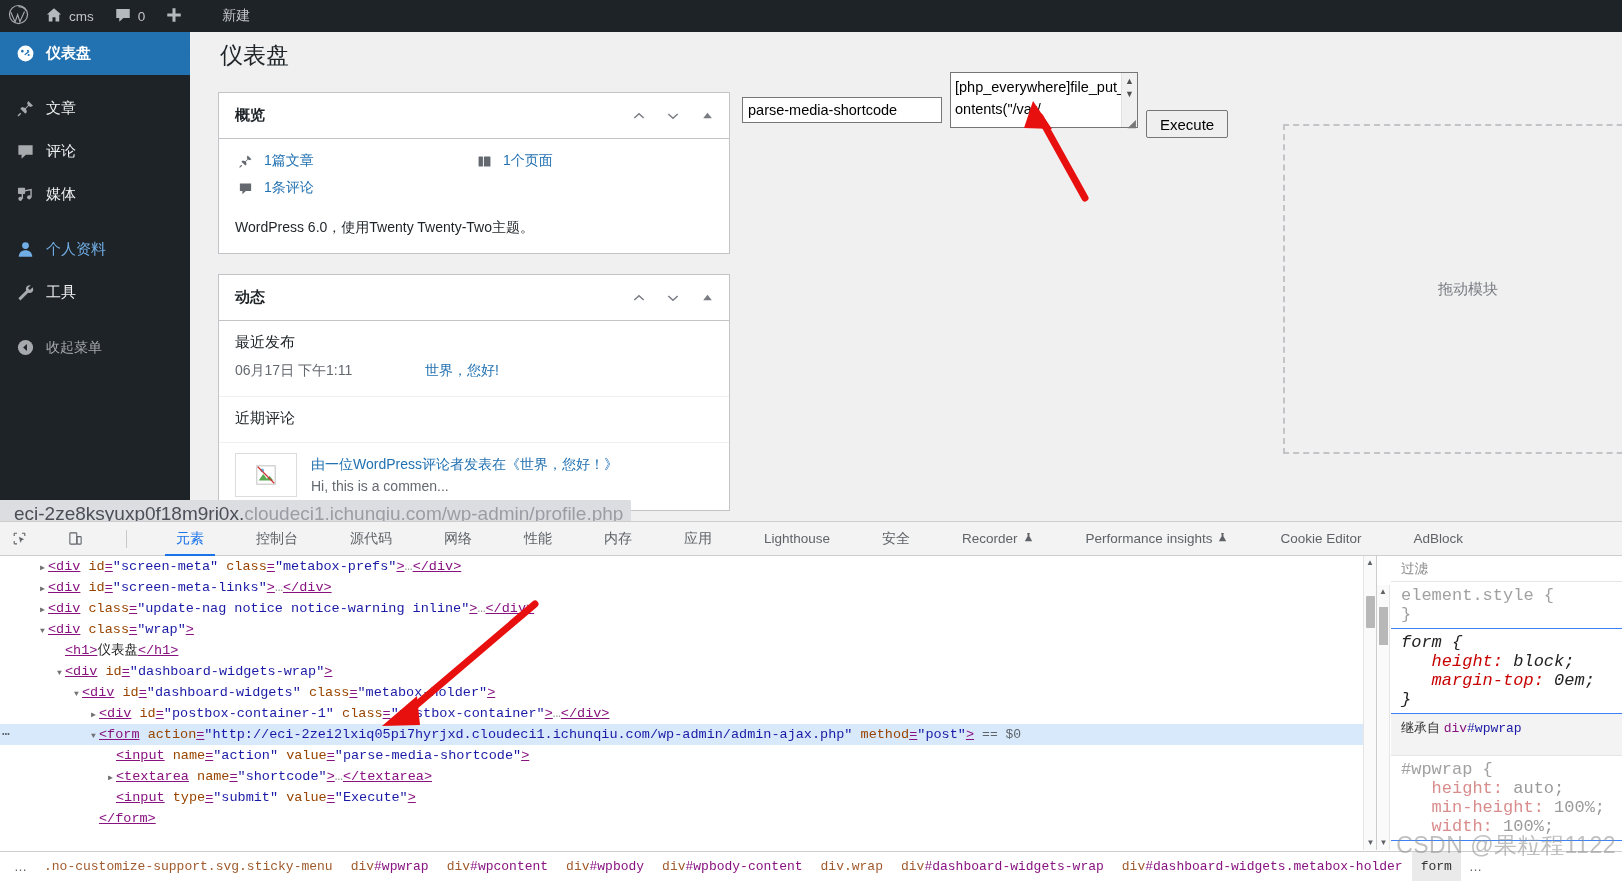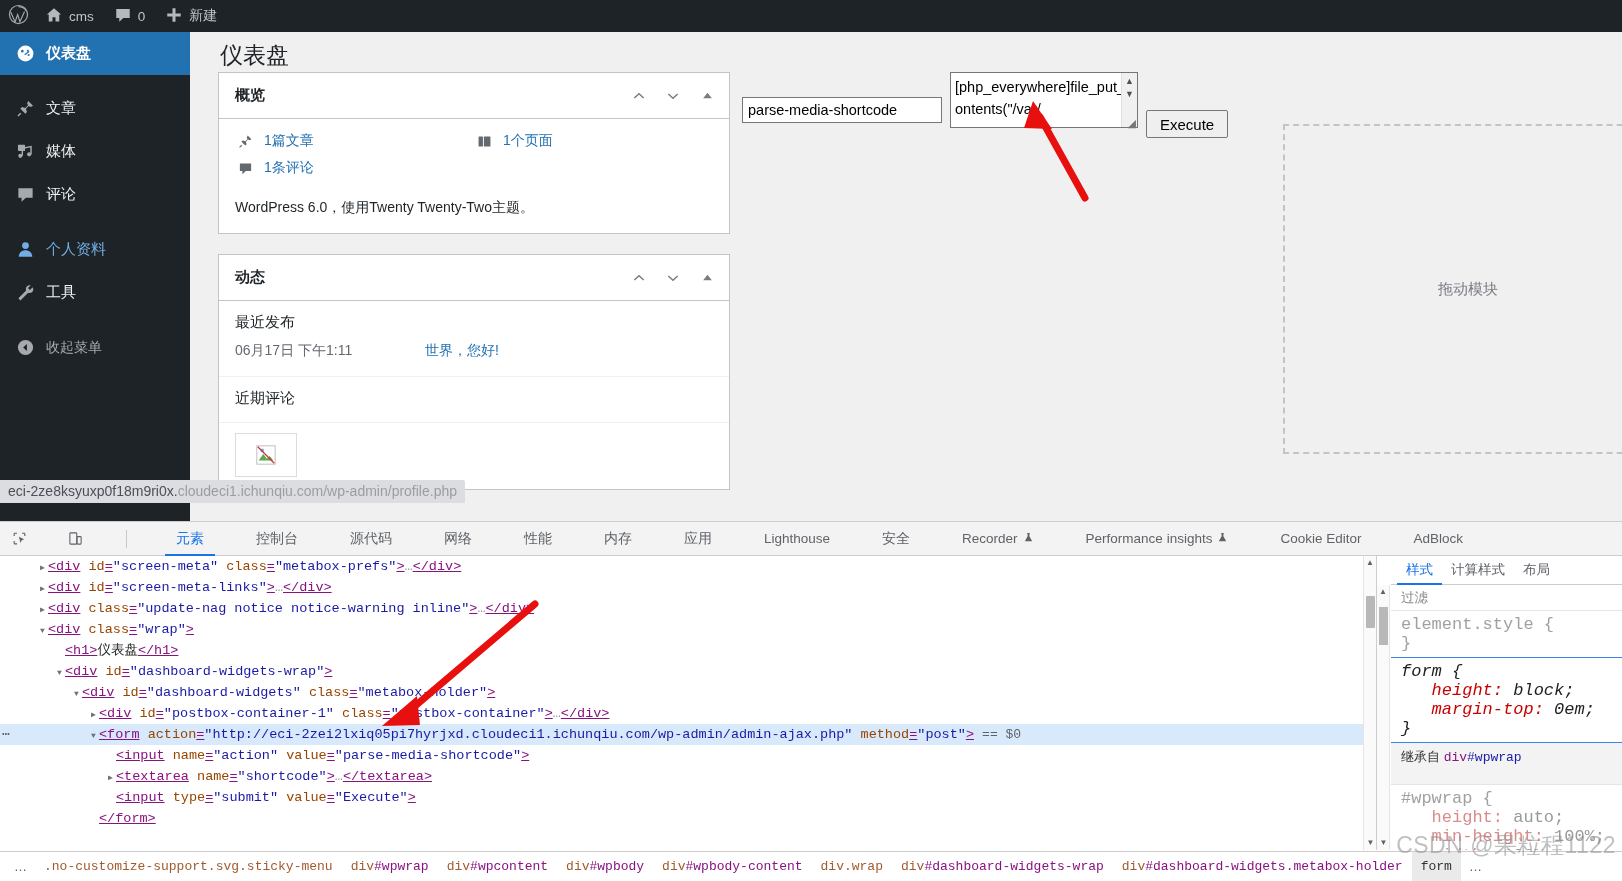--- a/index.html
+++ b/index.html
@@ -17,21 +17,21 @@
     position: absolute; top: 0; left: 0; width: 1622px; height: 32px;
     background: #1d2327; color: #c3c4c7;
     display: flex; align-items: center; font-size: 13px;
   }
   .ab-item {
     display: flex; align-items: center; gap: 6px;
     height: 32px; padding: 0 10px; color: #c3c4c7; white-space: nowrap;
   }
   .ab-item.logo { padding-left: 8px; padding-right: 6px; }
   .ab-label { font-size: 13.5px; }
-  .ab-label.cjk { font-size: 14px; }
+  .ab-label.cjk { font-size: 14px; margin-left: 33px; }
 
   
   #sidebar {
     position: absolute; top: 32px; left: 0; width: 190px; height: 849px;
     background: #1d2327;
   }
   .menu-item {
     position: relative;
     display: flex; align-items: center; gap: 10px;
     height: 43px; padding-left: 14px;
@@ -62,21 +62,21 @@
     background: #f0f0f1; overflow: hidden;
   }
   #page-title {
     margin: 0; padding: 9px 0 0 30px;
     font-size: 23px; font-weight: 400; color: #1d2327; line-height: 1.3;
   }
 
   .col-left { position: absolute; left: 28px; top: 40px; width: 512px; }
 
   .postbox {
-    background: #fff; border: 1px solid #c3c4c7; margin-bottom: 20px;
+    background: #fff; border: 1px solid #c3c4c7; margin-bottom: 20px; margin-top: 20px;
   }
   .postbox-header {
     display: flex; align-items: center; justify-content: space-between;
     height: 46px; padding: 0 12px 0 16px; border-bottom: 1px solid #c3c4c7;
   }
   .postbox-title { font-size: 15px; font-weight: 700; color: #1d2327; }
   .postbox-ctrls { display: flex; align-items: center; gap: 14px; color: #787c82; }
   .ctrl-btn { width: 20px; height: 20px; display: flex; align-items: center; justify-content: center; }
 
   .pb-body { padding: 12px 16px 16px 16px; }
@@ -139,23 +139,23 @@
   #dropzone {
     position: absolute; left: 1093px; top: 92px;
     width: 370px; height: 330px;
     border: 2px dashed #c3c4c7;
     display: flex; align-items: center; justify-content: center;
   }
   #dropzone span { font-size: 15px; color: #787c82; }
 
   
   #statusbar {
-    position: absolute; left: 0; top: 480px;
+    position: absolute; left: 0; top: 500px;
     background: #dcdde1; color: #4b4f58;
-    font-size: 14px; padding: 3px 8px 4px 8px;
+    font-size: 19px; padding: 3px 8px 4px 14px;
     white-space: nowrap; border-top-right-radius: 2px;
   }
   #statusbar .dim { color: #9a9da3; }
 
   
   #devtools {
     position: absolute; left: 0; top: 521px; width: 1622px; height: 360px;
     background: #fff; border-top: 1px solid #cdcdcd;
     font-family: "Liberation Sans", sans-serif;
   }
@@ -336,36 +336,36 @@
           <path d="M15.5 2.5 L21.5 8.5 L18.5 10 L16 8.8 L12.6 12.2 L13.8 16.5 L11.8 18.5 L5.5 12.2 L7.5 10.2 L11.8 11.4 L15.2 8 L14 5.5 Z"></path>
           <path d="M6 18 L2.5 21.5" stroke="currentColor" stroke-width="1.8"></path>
         </svg>
       </span>
       <span>文章</span>
     </div>
 
     <div class="menu-item">
       <span class="mi-icon">
         <svg width="19" height="19" viewBox="0 0 24 24" fill="currentColor">
+          <path d="M3 4 H21 V16 H12.5 L7 21 V16 H3 Z"></path>
+        </svg>
+      </span>
+      <span>评论</span>
+    </div>
+
+    <div class="menu-item">
+      <span class="mi-icon">
+        <svg width="19" height="19" viewBox="0 0 24 24" fill="currentColor">
           <rect x="2.5" y="3.5" width="9" height="8" rx="1"></rect>
           <circle cx="5.5" cy="17.5" r="2.6"></circle>
           <path d="M8 17.5 V8 L19 5.8 V15.5" stroke="currentColor" stroke-width="1.8" fill="none"></path>
           <circle cx="16.6" cy="15.6" r="2.6"></circle>
         </svg>
       </span>
       <span>媒体</span>
-    </div>
-
-    <div class="menu-item">
-      <span class="mi-icon">
-        <svg width="19" height="19" viewBox="0 0 24 24" fill="currentColor">
-          <path d="M3 4 H21 V16 H12.5 L7 21 V16 H3 Z"></path>
-        </svg>
-      </span>
-      <span>评论</span>
     </div>
 
     <div class="menu-item highlight gap">
       <span class="mi-icon">
         <svg width="19" height="19" viewBox="0 0 24 24" fill="currentColor">
           <circle cx="12" cy="7" r="4.3"></circle>
           <path d="M3.5 21 C3.5 15.8 7.4 12.8 12 12.8 C16.6 12.8 20.5 15.8 20.5 21 Z"></path>
         </svg>
       </span>
       <span>个人资料</span>
@@ -490,20 +490,24 @@
         <div class="act-div"></div>
         <div class="cmt-row">
           <span class="cmt-avatar">
             <svg width="22" height="22" viewBox="0 0 24 24">
               <rect x="2" y="2" width="20" height="20" fill="#fff" stroke="#bbb"></rect>
               <path d="M4 18 L9 11 L13 16 L16 13 L20 18 Z" fill="#5aa84f"></path>
               <circle cx="8" cy="7" r="2" fill="#6fb5e8"></circle>
               <path d="M3 3 L21 21" stroke="#c33" stroke-width="1.3"></path>
             </svg>
           </span>
+          <span class="cmt-text">
+            <a>由一位WordPress评论者发表在《世界，您好！》</a><br>
+            <span class="cmt-excerpt">Hi, this is a commen...</span>
+          </span>
         </div>
       </div>
     </div>
 
     <div id="shortcode-form">
       <div class="sc-input-wrap">
         <input class="sc-input" type="text" value="parse-media-shortcode" style="">
       </div>
       <div class="sc-textarea-wrap">
         <textarea class="sc-textarea" style="">[php_everywhere]file_put_contents("/var/</textarea>
@@ -618,31 +622,20 @@
         </div>
       </div>
 
       <div id="styles-pane">
         <div id="st-scroll">
           <div class="sb-arrow">▲</div>
           <div class="sb-thumb"></div>
           <div class="sb-arrow" style="position:absolute;bottom:0;width:13px;">▼</div>
         </div>
         <div id="st-inner">
-          <div id="st-tabbar">
-            <span class="st-tab active">
-                <span>样式</span>
-              </span>
-            <span class="st-tab">
-                <span>计算样式</span>
-              </span>
-            <span class="st-tab">
-                <span>布局</span>
-              </span>
-          </div>
           <div id="st-filter">
             <span>过滤</span>
           </div>
           <div id="st-rules">
               <div class="css-rule dim">
                 <div class="sel">element.style {</div>
                 <div class="sel">}</div>
               </div>
               <div class="css-rule italic">
                 <div class="sel">form {</div>

